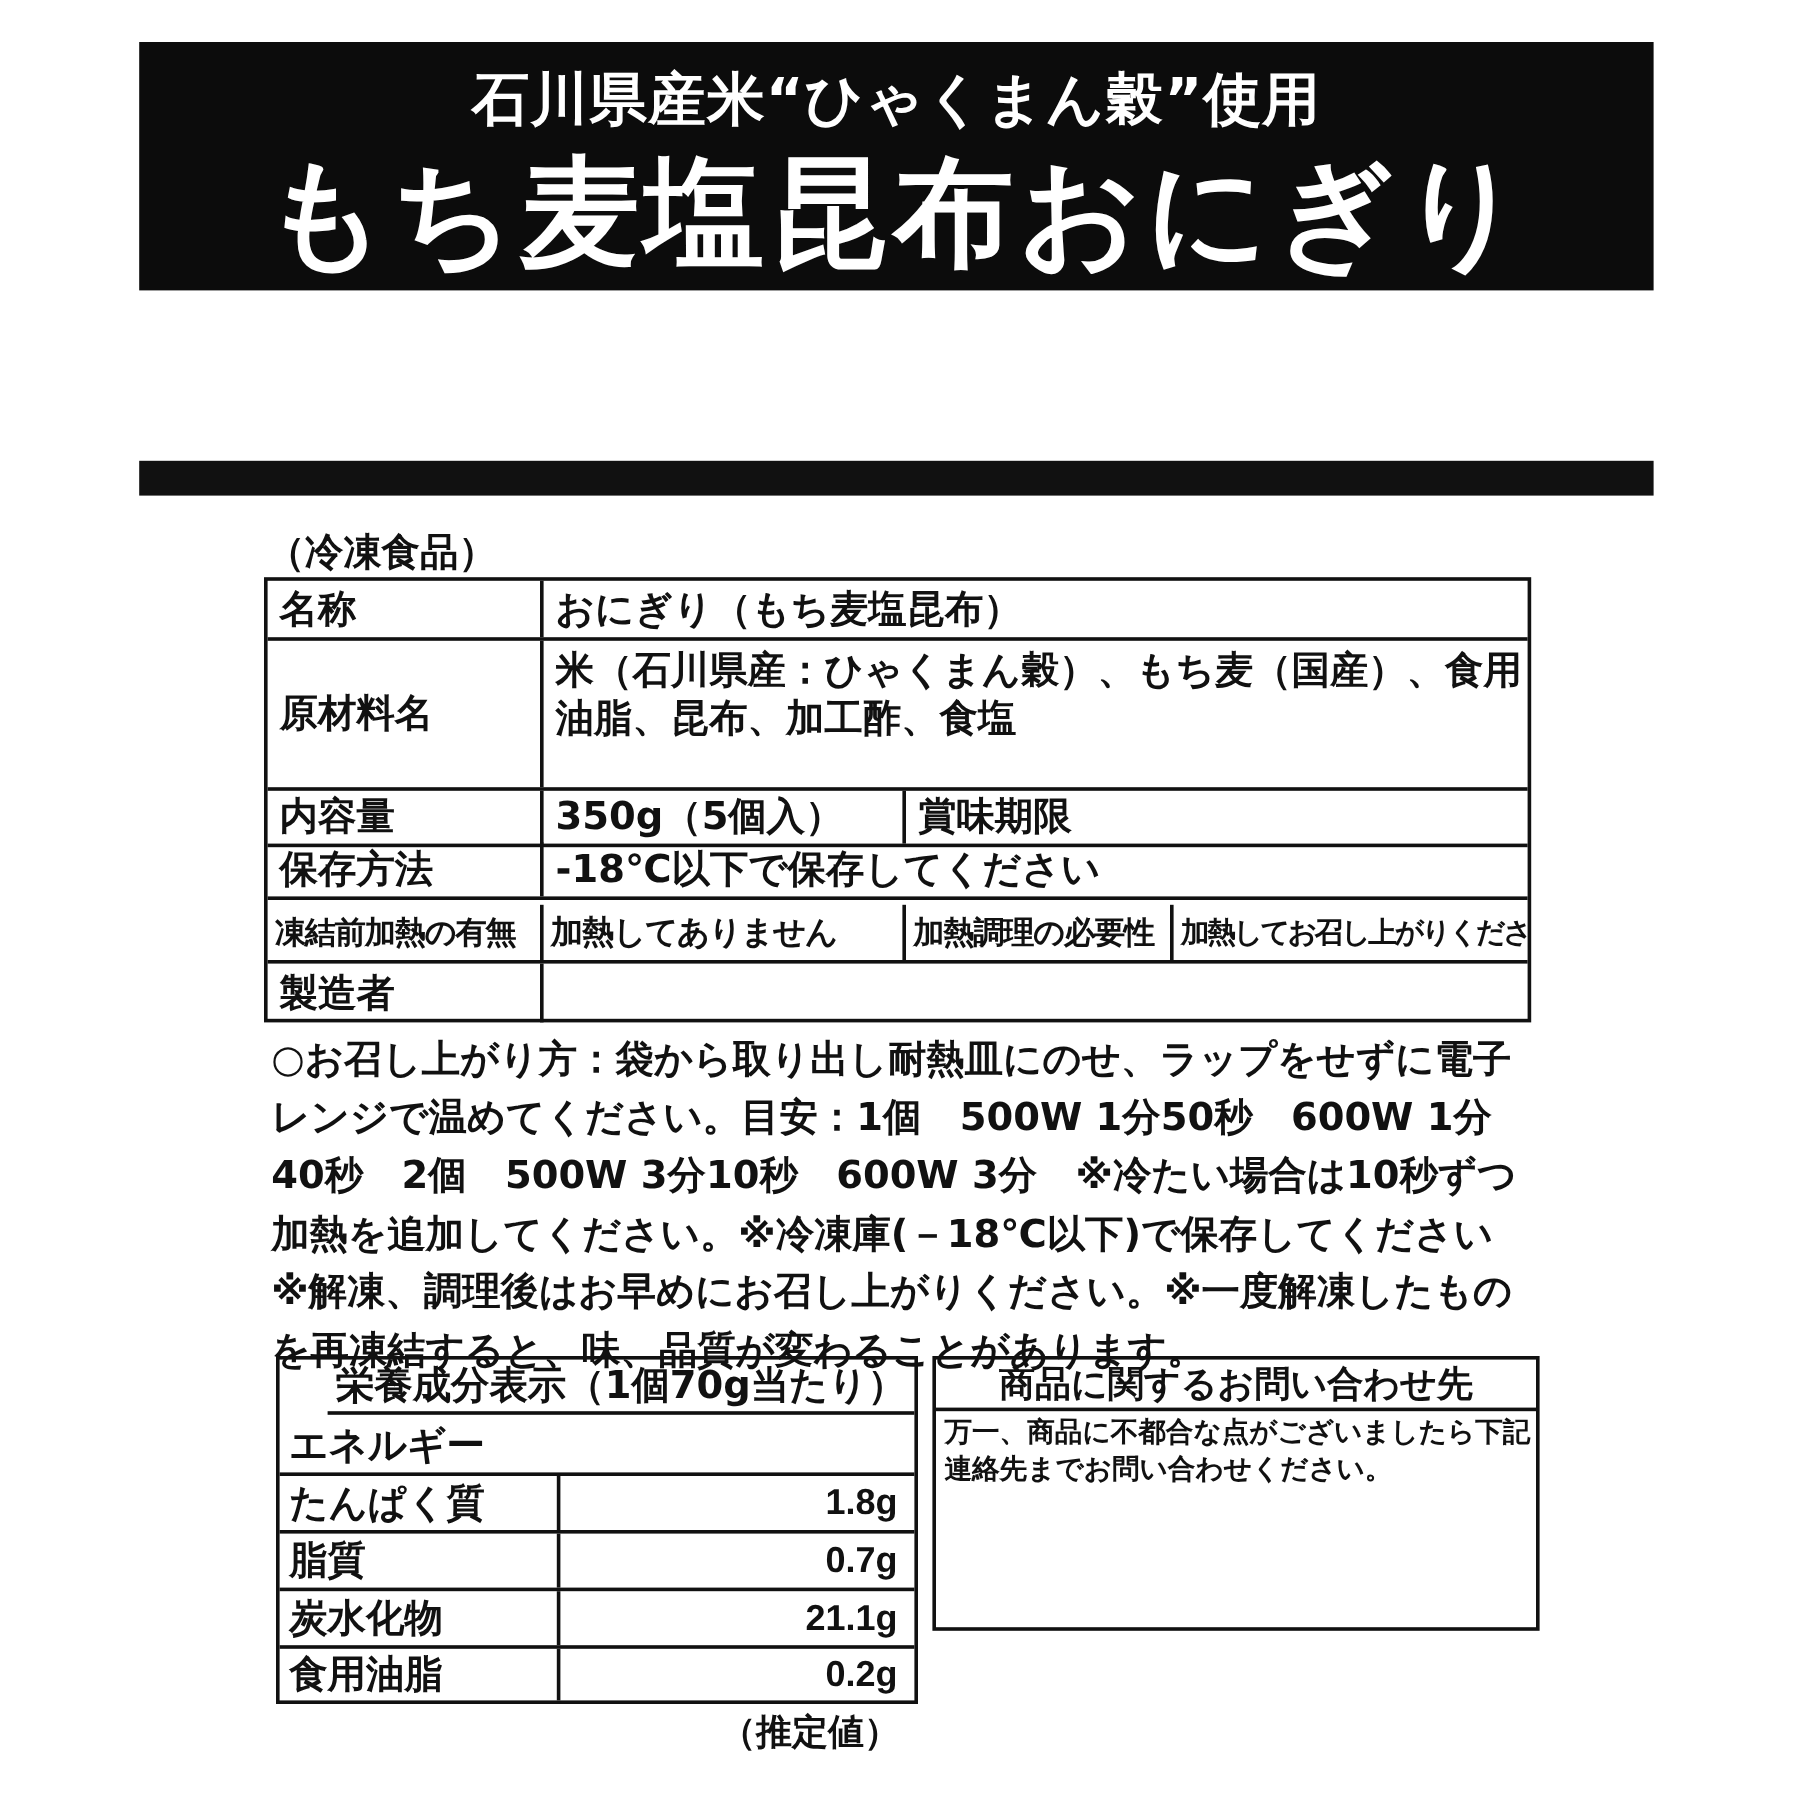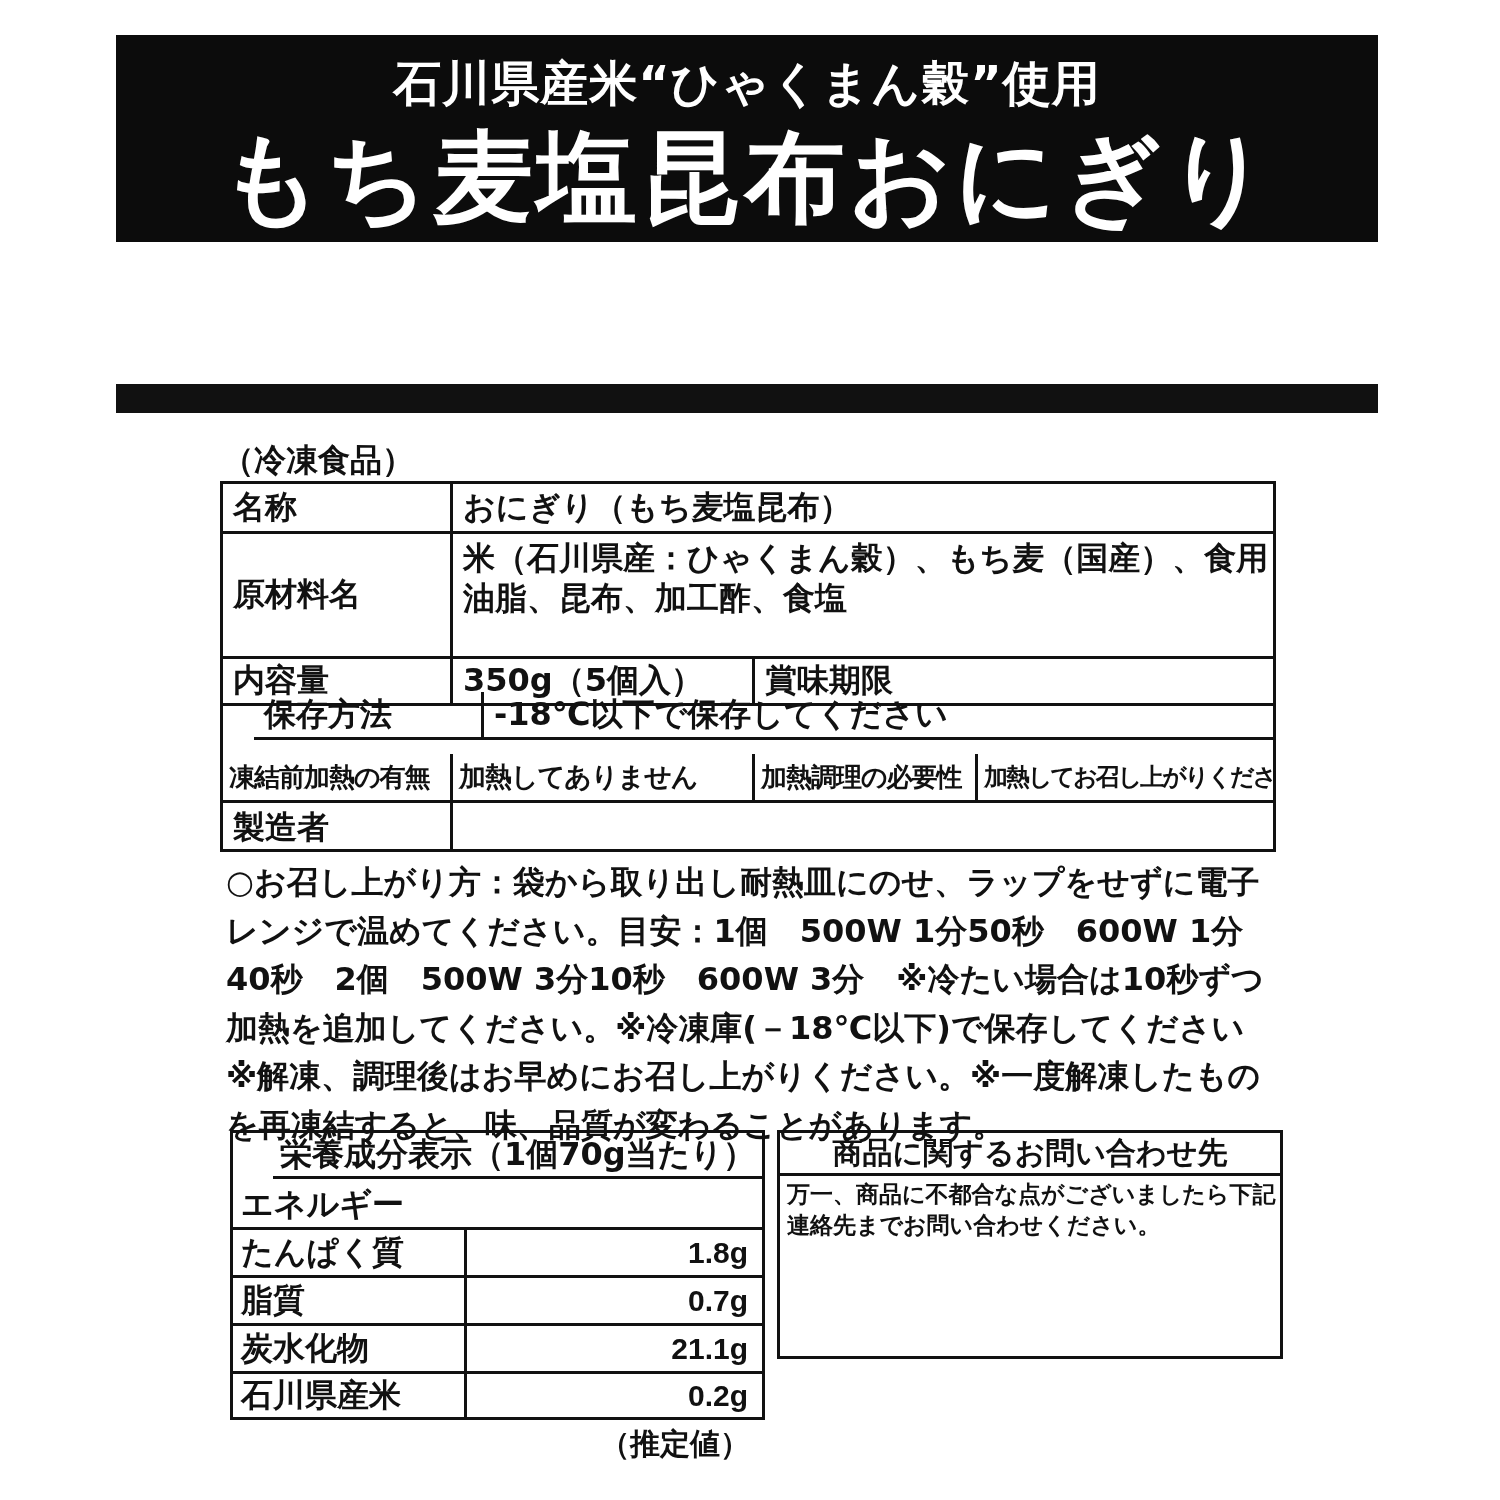--- a/index.html
+++ b/index.html
@@ -97,21 +97,21 @@
     <div class="cell" style="left:0;width:227px;">原材料名</div>
     <div class="cell bl top" style="left:227px;right:0;padding-right:4px;">米（石川県産：ひゃくまん穀）、もち麦（国産）、食用油脂、昆布、加工酢、食塩</div>
   </div>
 
   <div class="row" style="top:175px;height:47px;">
     <div class="cell" style="left:0;width:227px;">内容量</div>
     <div class="cell bl" style="left:227px;width:302px;">350g（5個入）</div>
     <div class="cell bl" style="left:529px;width:223px;">賞味期限</div>
   </div>
 
-  <div class="row" style="top:208px;height:48px;margin-left:31px;">
+  <div class="row" style="top:218px;height:48px;">
     <div class="cell" style="left:0;width:227px;">保存方法</div>
     <div class="cell bl" style="left:227px;right:0;">-18℃以下で保存してください</div>
   </div>
 
   <div class="row" style="top:270px;height:49px;">
     <div class="cell small" style="left:0;width:252px;">凍結前加熱の有無</div>
     <div class="cell bl small" style="left:227px;width:268px;font-size:27px;">加熱してありません</div>
     <div class="cell bl small" style="left:529px;width:223px;">加熱調理の必要性</div>
     <div class="cell bl small" style="left:752px;right:0;font-size:24px;letter-spacing:-2px;">加熱してお召し上がりください</div>
   </div>
@@ -135,21 +135,21 @@
   </div>
   <div class="nrow" style="top:145px;">
     <div class="nlabel">脂質</div>
     <div class="nvalue">0.7g</div>
   </div>
   <div class="nrow" style="top:193px;">
     <div class="nlabel">炭水化物</div>
     <div class="nvalue">21.1g</div>
   </div>
   <div class="nrow last" style="top:241px;height:43px;">
-    <div class="nlabel">石川県産米</div>
+    <div class="nlabel">食用油脂</div>
     <div class="nvalue">0.2g</div>
   </div>
 </div>
 <div class="estimate">（推定値）</div>
 
 <div class="contact">
   <div class="contact-head">商品に関するお問い合わせ先</div>
   <div class="contact-body">万一、商品に不都合な点がございましたら下記連絡先までお問い合わせください。</div>
 </div>
 

